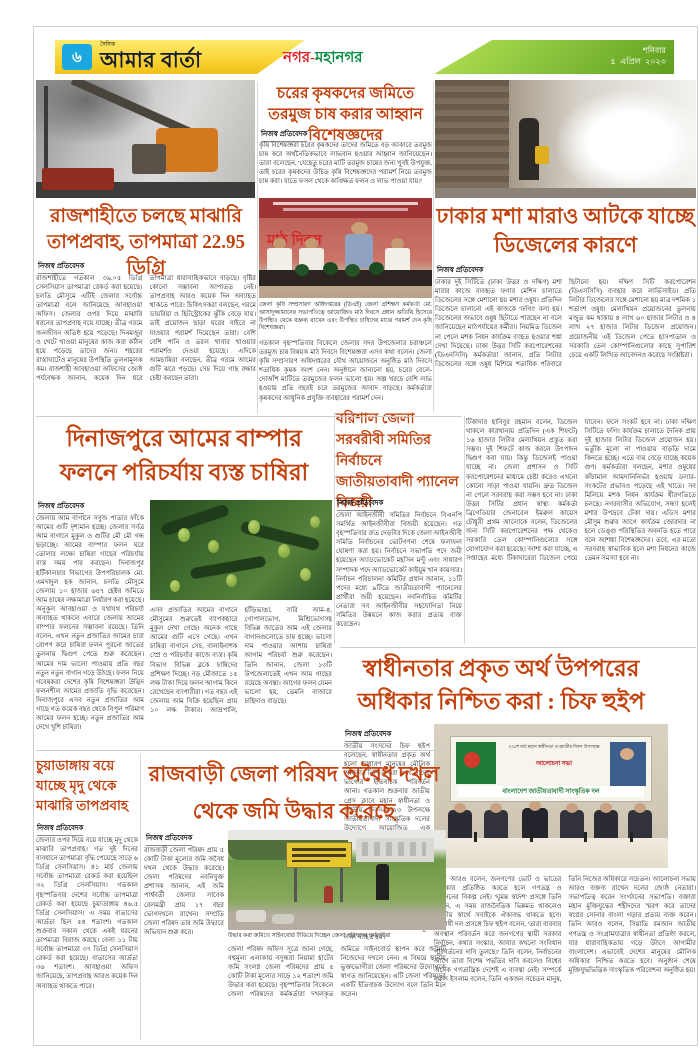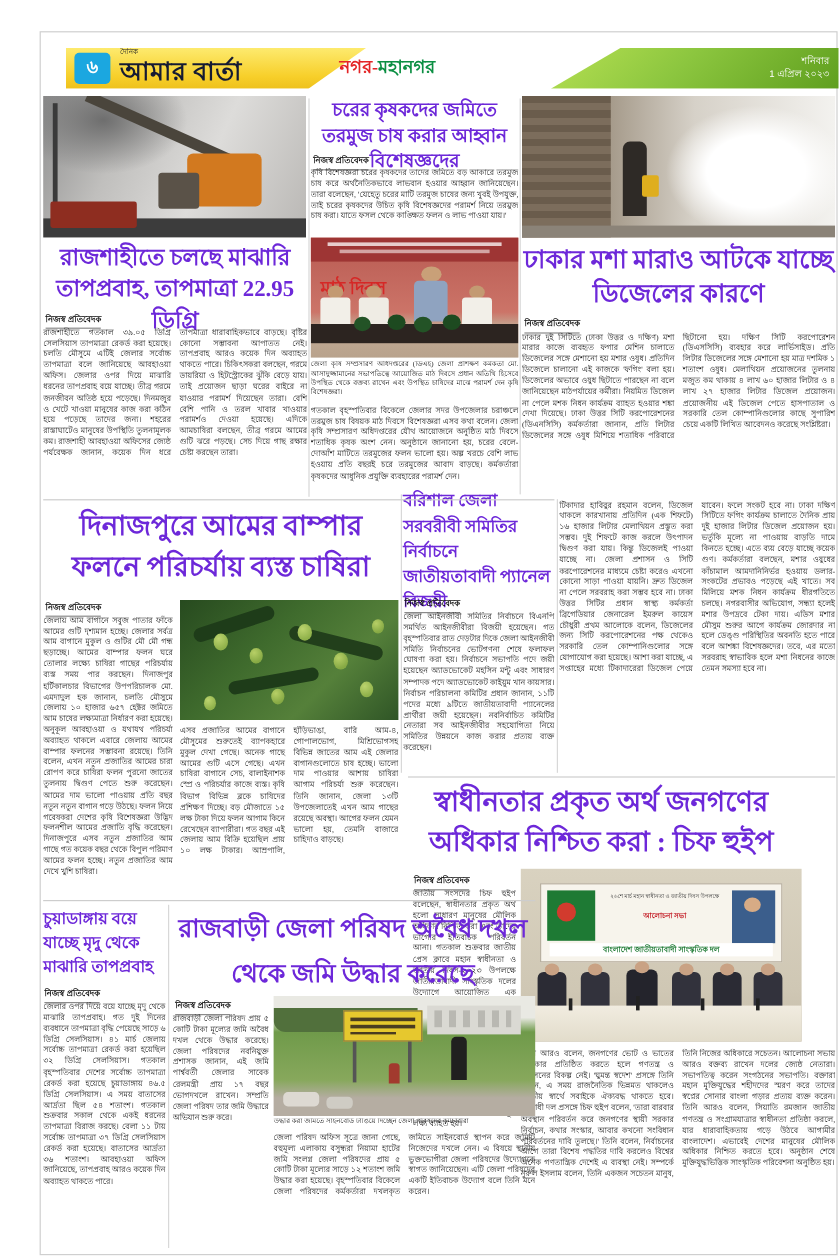--- a/index.html
+++ b/index.html
@@ -11,28 +11,28 @@
       background:linear-gradient(180deg,#fdea6e 0%,#f7cf2a 70%,#eec11c 100%);
       clip-path:polygon(0 0,100% 0,calc(100% - 48px) 100%,0 100%);}
   .badge6{position:absolute;left:7px;top:4px;width:30px;height:26px;background:#1ba7e0;border-radius:4px;
       color:#fff;font-weight:bold;font-size:15px;text-align:center;line-height:26px;}
   .brandwrap{position:absolute;left:45px;top:1px;}
   .brand-prefix{font-size:6px;color:#222;line-height:7px;}
   .brand{font-size:21px;font-weight:bold;color:#151a33;line-height:24px;letter-spacing:.5px;}
   .section-title{position:absolute;left:283px;top:42px;width:200px;text-align:left;
       font-size:15px;font-weight:bold;line-height:30px;}
   .sec-red{color:#e42527;} .sec-green{color:#0c8f43;}
-  .green-banner{position:absolute;left:459px;top:40px;width:240px;height:34px;
+  .green-banner{position:absolute;left:434px;top:40px;width:240px;height:34px;
       background:linear-gradient(135deg,#b6e052 0%,#8cc63f 45%,#5f9f1e 100%);
       clip-path:polygon(58px 0,100% 0,100% 100%,0 100%);
       color:#fff;text-align:right;font-size:8px;line-height:11px;
-      font-family:Liberation Sans, sans-serif;padding:0;box-sizing:border-box;}
+      font-family:Liberation Mono, monospace;padding:0;box-sizing:border-box;}
   .date-block{position:absolute;right:8px;top:5px;text-align:right;}
   
-  .headline{position:absolute;font-weight:bold;color:#6d28d9;text-align:center;
+  .headline{position:absolute;font-weight:bold;color:#c2410c;text-align:center;
       font-family:"Liberation Serif","DejaVu Sans",serif;}
   .byline{position:absolute;font-size:7px;font-weight:bold;color:#111;
       border-bottom:1px solid #8a8a8a;padding-bottom:1px;
       font-family:"Liberation Sans",sans-serif;}
   .body{position:absolute;font-size:6.6px;line-height:1.38;text-align:justify;
       overflow:hidden;word-break:break-word;color:#202020;}
   .col2{column-count:2;column-gap:7px;}
   .cap{position:absolute;font-size:5.8px;line-height:1.35;text-align:justify;color:#101010;overflow:hidden;}
   .hline{position:absolute;height:1px;background:#cdcdcd;}
   .vline{position:absolute;width:1px;background:#d8d8d8;}
@@ -143,21 +143,21 @@
     <div class="body col2" style="left:150px;top:605px;width:182px;height:138px;">এসব প্রজাতির আমের বাগানে মৌসুমের শুরুতেই ব্যাপকহারে মুকুল দেখা গেছে। অনেক গাছে আমের গুটি এসে গেছে। এখন চাষিরা বাগানে সেচ, বালাইনাশক স্প্রে ও পরিচর্যার কাজে ব্যস্ত। কৃষি বিভাগ বিভিন্ন ব্লকে চাষিদের প্রশিক্ষণ দিচ্ছে। বড় মৌজাতে ১৫ লক্ষ টাকা দিয়ে ফলন আগাম কিনে রেখেছেন ব্যাপারীরা। গত বছর এই জেলায় আম বিক্রি হয়েছিল প্রায় ১০ লক্ষ টাকার। আম্রপালি, হাঁড়িভাঙা, বারি আম-৪, গোপালভোগ, মিশ্রিভোগসহ বিভিন্ন জাতের আম এই জেলার বাগানগুলোতে চাষ হচ্ছে। ভালো দাম পাওয়ার আশায় চাষিরা আগাম পরিচর্যা শুরু করেছেন। তিনি জানান, জেলা ১৩টি উপজেলাতেই এখন আম গাছের রয়েছে অবস্থা। আগের ফলন যেমন ভালো হয়, তেমনি বাজারে চাহিদাও বাড়ছে।</div>
   </div>
 
   <div>
     <div class="headline" style="left:336px;top:408px;width:126px;font-size:14px;line-height:21px;text-align:left;">বরিশাল জেলা সরবরীবী সমিতির নির্বাচনে জাতীয়তাবাদী প্যানেল বিজয়ী</div>
     <div class="byline" style="left:337px;top:497px;">নিজস্ব প্রতিবেদক</div>
     <div class="body" style="left:336px;top:510px;width:126px;height:134px;">জেলা আইনজীবী সমিতির নির্বাচনে বিএনপি সমর্থিত আইনজীবীরা বিজয়ী হয়েছেন। গত বৃহস্পতিবার রাত দেড়টার দিকে জেলা আইনজীবী সমিতি নির্বাচনের ভোটগণনা শেষে ফলাফল ঘোষণা করা হয়। নির্বাচনে সভাপতি পদে জয়ী হয়েছেন অ্যাডভোকেট মহসিন মন্টু এবং সাধারণ সম্পাদক পদে অ্যাডভোকেট কাইয়ুম খান কায়সার। নির্বাচন পরিচালনা কমিটির প্রধান জানান, ১১টি পদের মধ্যে ৯টিতে জাতীয়তাবাদী প্যানেলের প্রার্থীরা জয়ী হয়েছেন। নবনির্বাচিত কমিটির নেতারা সব আইনজীবীর সহযোগিতা নিয়ে সমিতির উন্নয়নে কাজ করার প্রত্যয় ব্যক্ত করেছেন।</div>
   </div>
 
   <div>
-    <div class="headline" style="left:340px;top:652px;width:322px;font-size:23px;line-height:33px;">স্বাধীনতার প্রকৃত অর্থ জনগণের অধিকার নিশ্চিত করা : চিফ হুইপ</div>
+    <div class="headline" style="left:340px;top:652px;width:322px;font-size:23px;line-height:33px;">স্বাধীনতার প্রকৃত অর্থ উপপরের অধিকার নিশ্চিত করা : চিফ হুইপ</div>
     <div class="byline" style="left:345px;top:728px;">নিজস্ব প্রতিবেদক</div>
     <div class="body" style="left:344px;top:741px;width:86px;height:300px;">জাতীয় সংসদের চিফ হুইপ বলেছেন, স্বাধীনতার প্রকৃত অর্থ হলো সাধারণ মানুষের মৌলিক অধিকার নিশ্চিত করা এবং তাদের ভাগ্যের ইতিবাচক পরিবর্তন আনা। গতকাল শুক্রবার জাতীয় প্রেস ক্লাবে মহান স্বাধীনতা ও জাতীয় দিবস-২০২৩ উপলক্ষে জাতীয়তাবাদী সাংস্কৃতিক দলের উদ্যোগে আয়োজিত এক আলোচনা সভায় প্রধান অতিথির বক্তব্যে তিনি এ কথা বলেন। চিফ হুইপ বলেন, একজন বিবেকবান মানুষের বিবেক চালিত হয় অধিকারে। একজন কৃষকের চাষাবাদের অধিকার এবং তাদের ঘাম ও শ্রমের ন্যায্য মূল্য নিশ্চিত করাই স্বাধীনতার প্রকৃত লক্ষ্য। তিনি জোর দিয়ে বলেন, জনগণের ভাত-কাপড়ের অধিকার নিশ্চিত না হলে স্বাধীনতার মূল লক্ষ্য ব্যাহত হয়।</div>
 
     <div class="photo" style="left:434px;top:724px;width:234px;height:144px;background:linear-gradient(180deg,#d9d2c0 0%,#cfc7b4 70%,#c4bba8 100%);">
       <div class="ph" style="left:16px;top:12px;width:202px;height:66px;background:#f7f4ec;border:1px solid #b8b0a0;box-sizing:border-box;"></div>
       <div class="ph" style="left:22px;top:18px;width:40px;height:42px;background:#1e7a34;"></div>
       <div class="ph" style="left:30px;top:28px;width:16px;height:16px;border-radius:50%;background:#d23b2e;"></div>
       <div class="ph" style="left:176px;top:18px;width:36px;height:44px;background:#3b5e8c;"></div>
       <div class="ph" style="left:186px;top:24px;width:14px;height:12px;border-radius:50%;background:#d7ab85;"></div>
       <div class="ph" style="left:66px;top:20px;width:108px;font-size:4.6px;line-height:6px;color:#333;text-align:center;">২৬শে মার্চ মহান স্বাধীনতা ও জাতীয় দিবস উপলক্ষে</div>

